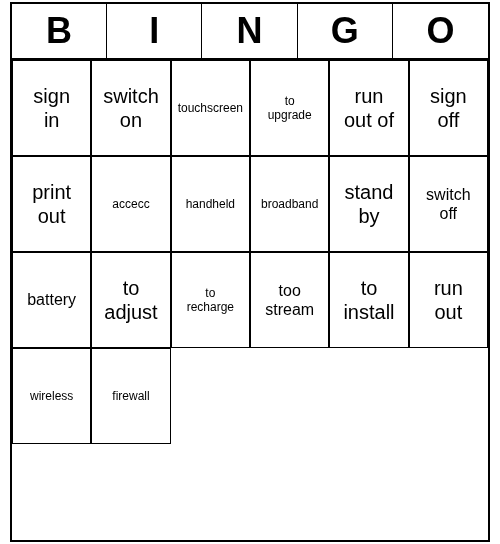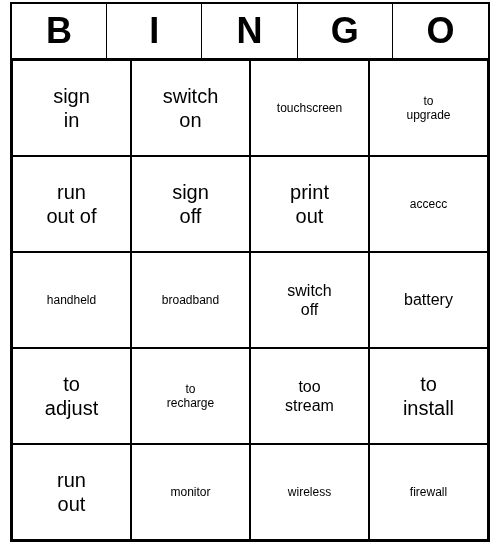--- a/index.html
+++ b/index.html
@@ -26,21 +26,21 @@
       font-size: 36px;
       font-weight: bold;
       padding: 6px 0;
       border-right: 1px solid #000;
     }
     .bingo-header-cell:last-child {
       border-right: none;
     }
     .bingo-grid {
       display: grid;
-      grid-template-columns: repeat(4, 1fr);
+      grid-template-columns: repeat(6, 1fr);
       grid-template-rows: repeat(5, 96px);
     }
     .bingo-cell {
       border: 1px solid #000;
       display: flex;
       align-items: center;
       justify-content: center;
       text-align: center;
       padding: 4px;
       line-height: 1.2;
@@ -99,20 +99,23 @@
       <div class="bingo-cell">
         <span class="cell-small">accecc</span>
       </div>
       <div class="bingo-cell">
         <span class="cell-small">handheld</span>
       </div>
       <div class="bingo-cell">
         <span class="cell-small">broadband</span>
       </div>
       <div class="bingo-cell">
+        <span class="cell-large">stand<br>by</span>
+      </div>
+      <div class="bingo-cell">
         <span class="cell-medium">switch<br>off</span>
       </div>
       <div class="bingo-cell">
         <span class="cell-medium">battery</span>
       </div>
       <div class="bingo-cell">
         <span class="cell-large">to<br>adjust</span>
       </div>
       <div class="bingo-cell">
         <span class="cell-small">to<br>recharge</span>
@@ -120,22 +123,19 @@
       <div class="bingo-cell">
         <span class="cell-medium">too<br>stream</span>
       </div>
       <div class="bingo-cell">
         <span class="cell-large">to<br>install</span>
       </div>
       <div class="bingo-cell">
         <span class="cell-large">run<br>out</span>
       </div>
       <div class="bingo-cell">
-        <span class="cell-small">monitor</span>
-      </div>
-      <div class="bingo-cell">
         <span class="cell-small">wireless</span>
       </div>
       <div class="bingo-cell">
         <span class="cell-small">firewall</span>
       </div>
     </div>
 </div>
 
 </body></html>

